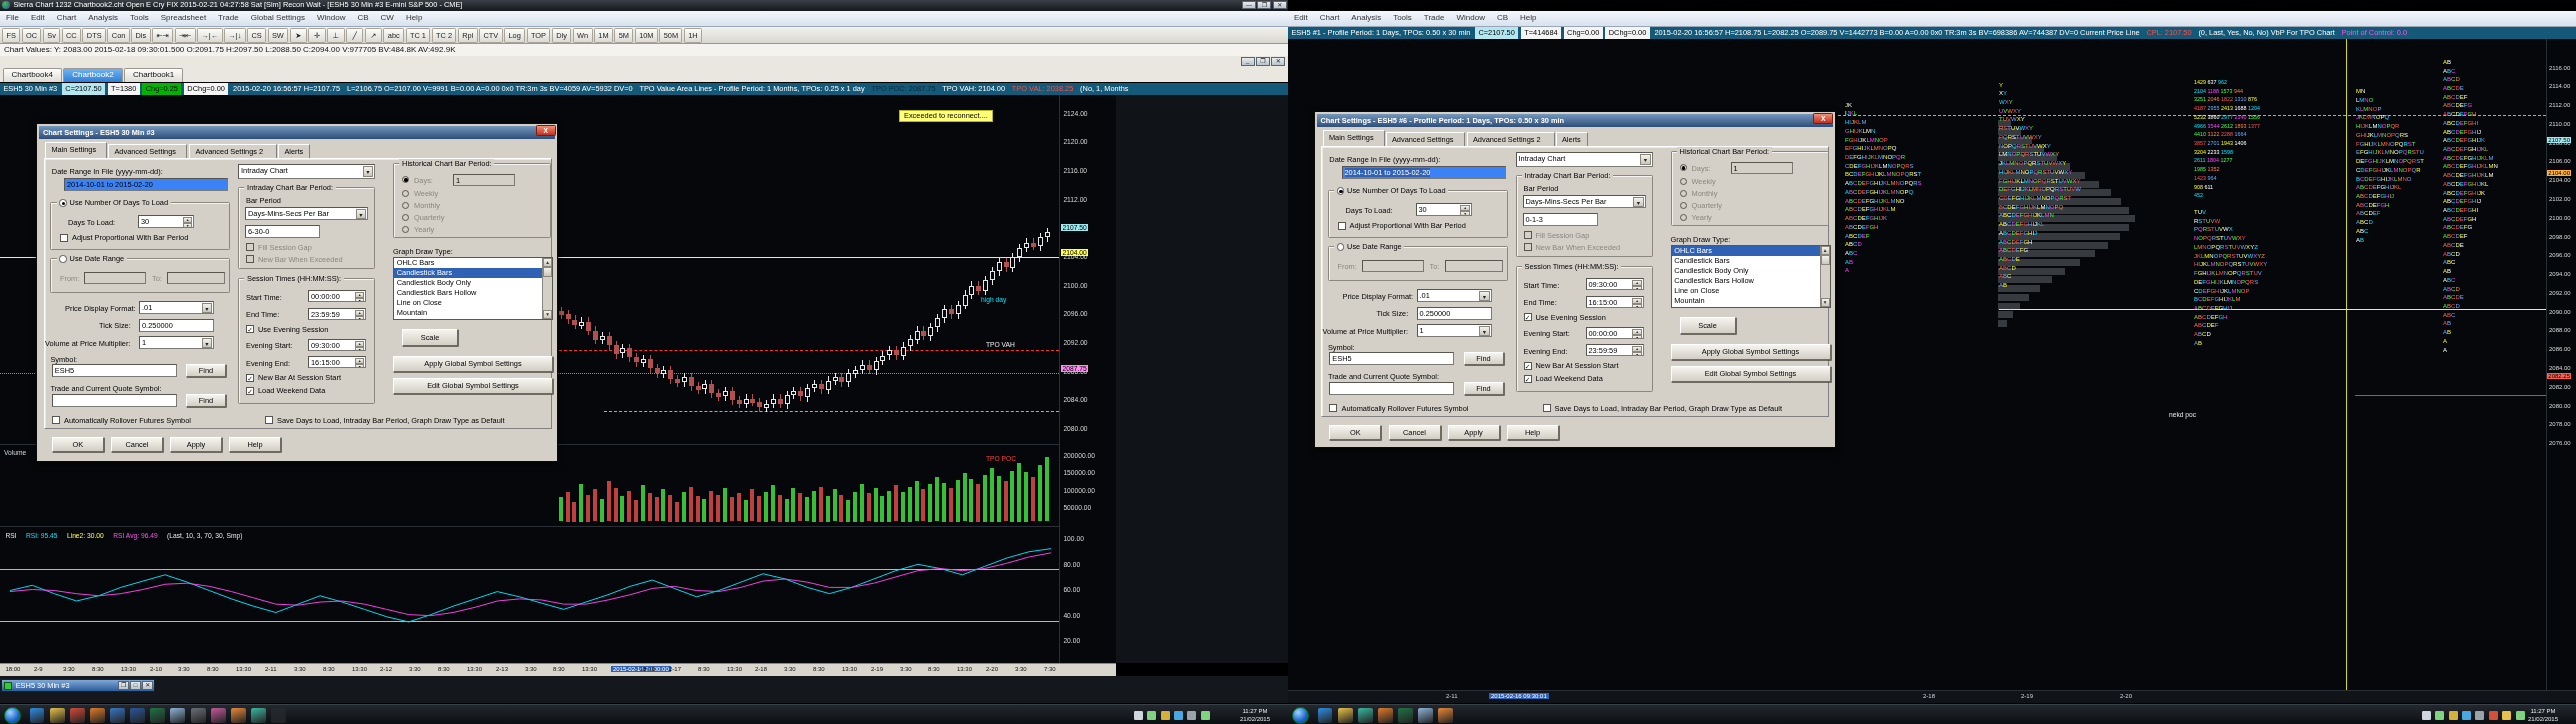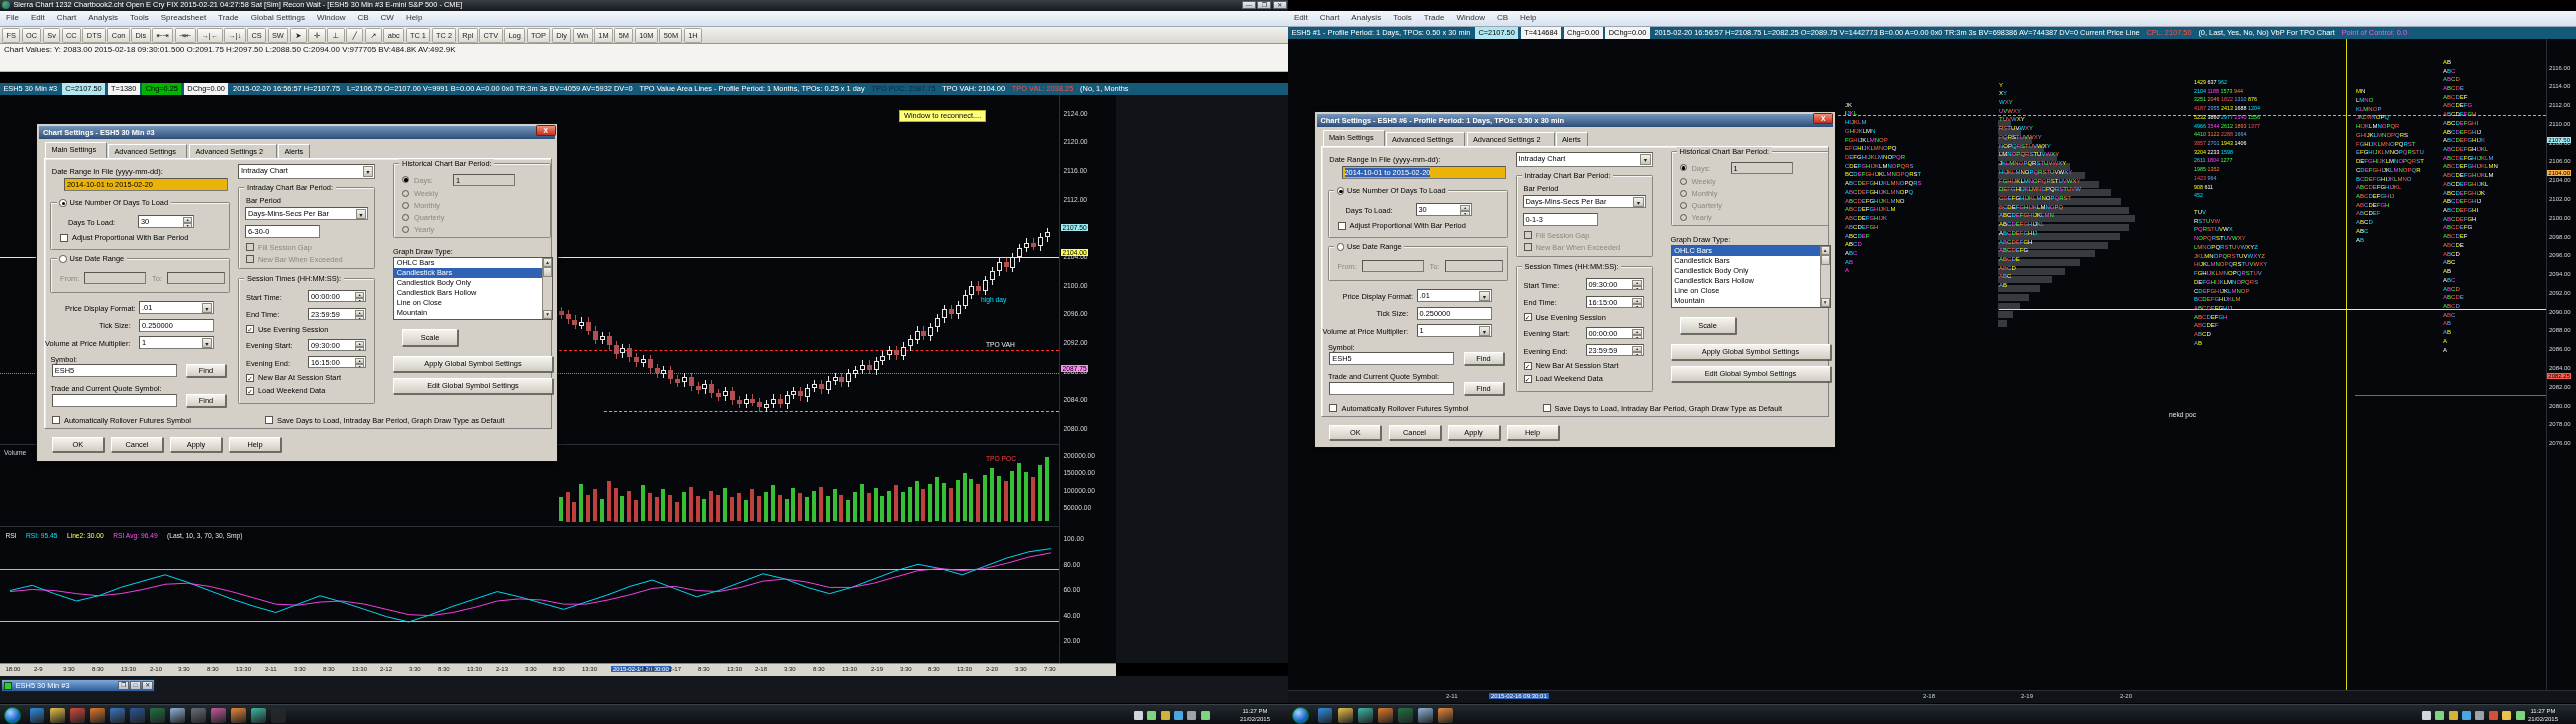--- a/index.html
+++ b/index.html
@@ -43,21 +43,21 @@
   
   .dlg{position:absolute;background:#d4d0c8;border:0.7px solid #0a0a0a;box-shadow:1.3px 2px 5.4px rgba(0,0,0,.7);}
   .dlg .dtitle{position:absolute;left:2px;right:2px;top:2px;height:13.4px;background:linear-gradient(#7397bd,#2e4e78);color:#fff;font-size:7.4px;font-weight:bold;line-height:13.4px;padding-left:4px;white-space:nowrap;overflow:hidden;}
   .dclose{position:absolute;top:1.3px;right:1.3px;width:20px;height:10.7px;background:linear-gradient(#f0907a,#c22f1d);border:0.7px solid #7c1a0e;color:#fff;text-align:center;font-size:6.7px;line-height:10px;font-weight:bold;border-radius:1.3px;}
   .dtab{position:absolute;height:14px;padding:2px 5.4px;font-size:7.4px;background:#d4d0c8;border:0.7px solid #808080;border-bottom:none;border-top-color:#fff;border-left-color:#fff;color:#000;}
   .dtab.active{height:16px;z-index:2;background:#d4d0c8;}
   .dpanel{position:absolute;border:0.7px solid #808080;border-top-color:#fff;border-left-color:#fff;box-shadow:inset 0.7px 0.7px 0 #f6f4ef;}
   .lbl{position:absolute;font-size:7.4px;color:#000;white-space:nowrap;}
   .lbl.dis{color:#8a867e;}
   .field{position:absolute;background:#fff;border:0.7px solid #7c7a74;border-top-color:#58564f;border-left-color:#58564f;font-size:7.4px;color:#000;padding:0.7px 2px;white-space:nowrap;overflow:hidden;}
-  .field.gray{background:#eab308;}
+  .field.gray{background:#3b82f6;}
   .field.dis{background:#d4d0c8;}
   .field .selblue{background:#2f62b5;color:#fff;}
   .ddarrow{position:absolute;top:0.7px;right:0.7px;bottom:0.7px;width:10.7px;background:linear-gradient(#f4f2ec,#cac6bc);border:0.7px solid #8a877e;font-size:5.4px;color:#222;text-align:center;line-height:10.7px;}
   .spin{position:absolute;top:0.7px;right:0.7px;bottom:0.7px;width:9.4px;display:flex;flex-direction:column;}
   .spin div{flex:1;background:linear-gradient(#f4f2ec,#cac6bc);border:0.7px solid #8a877e;font-size:3.4px;line-height:4px;text-align:center;color:#222;}
   .grp{position:absolute;border:0.7px solid #8a877e;border-radius:1.3px;box-shadow:inset 0.7px 0.7px 0 #fff;}
   .grplegend{position:absolute;top:-4.7px;left:5.4px;background:#d4d0c8;font-size:7.4px;padding:0 2.7px;white-space:nowrap;}
   .chk{position:absolute;width:8px;height:8px;background:#fff;border:0.7px solid #58564f;font-size:6.7px;line-height:7.4px;text-align:center;color:#000;}
   .chk.dis{background:#d4d0c8;}
   .radio{position:absolute;width:7.4px;height:7.4px;border-radius:50%;background:#fff;border:0.7px solid #58564f;}
@@ -87,24 +87,32 @@
         <div class="winbtn">—</div>
         <div class="winbtn">❐</div>
         <div class="winbtn">✕</div>
       </div>
     </div>
     <div class="menubar" style="top:10.7px;" id="l-menu"><div class="mi" style="display: inline-block; padding: 2.7px 6px;">File</div><div class="mi" style="display: inline-block; padding: 2.7px 6px;">Edit</div><div class="mi" style="display: inline-block; padding: 2.7px 6px;">Chart</div><div class="mi" style="display: inline-block; padding: 2.7px 6px;">Analysis</div><div class="mi" style="display: inline-block; padding: 2.7px 6px;">Tools</div><div class="mi" style="display: inline-block; padding: 2.7px 6px;">Spreadsheet</div><div class="mi" style="display: inline-block; padding: 2.7px 6px;">Trade</div><div class="mi" style="display: inline-block; padding: 2.7px 6px;">Global Settings</div><div class="mi" style="display: inline-block; padding: 2.7px 6px;">Window</div><div class="mi" style="display: inline-block; padding: 2.7px 6px;">CB</div><div class="mi" style="display: inline-block; padding: 2.7px 6px;">CW</div><div class="mi" style="display: inline-block; padding: 2.7px 6px;">Help</div></div>
     <div class="toolbar" style="top:27px;" id="l-toolbar"><div class="tbtn">FS</div><div class="tbtn">OC</div><div class="tbtn">Sv</div><div class="tbtn">CC</div><div class="tbtn">DTS</div><div class="tbtn">Con</div><div class="tbtn">Dis</div><div class="tbtn">⇤⇥</div><div class="tbtn">⇥⇤</div><div class="tbtn">→|←</div><div class="tbtn">→|↓</div><div class="tbtn">CS</div><div class="tbtn">SW</div><div class="tbtn">➤</div><div class="tbtn">✛</div><div class="tbtn">⊥</div><div class="tbtn">╱</div><div class="tbtn">↗</div><div class="tbtn">abc</div><div class="tbtn">TC 1</div><div class="tbtn">TC 2</div><div class="tbtn">Rpl</div><div class="tbtn">CTV</div><div class="tbtn">Log</div><div class="tbtn">TOP</div><div class="tbtn">Dly</div><div class="tbtn">Wn</div><div class="tbtn">1M</div><div class="tbtn">5M</div><div class="tbtn">10M</div><div class="tbtn">50M</div><div class="tbtn">1H</div></div>
     <div class="valrow" style="top:44px;height:28px;line-height:12px;padding-left:4px;">
       <span>Chart Values:  Y: 2083.00   2015-02-18  09:30:01.500  O:2091.75  H:2097.50  L:2088.50  C:2094.00  V:977705  BV:484.8K  AV:492.9K</span>
     </div>
+    <div class="tabsrow" style="top:56px;height:25.5px;">
+      <div id="l-tabs" style="position:absolute;left:1.3px;bottom:0;"><div class="cbtab">Chartbook4</div><div class="cbtab active">Chartbook2</div><div class="cbtab">Chartbook1</div></div>
+      <div class="winbtns" style="top:1.3px;right:2.7px;">
+        <div class="winbtn">_</div>
+        <div class="winbtn">❐</div>
+        <div class="winbtn">✕</div>
+      </div>
+    </div>
     <div class="datarow" style="top:83px;" id="l-datarow"><div class="seg">ESH5  30 Min   #3</div><div class="seg cyanbox">C=2107.50</div><div class="seg whitebox">T=1380</div><div class="seg greenbox">Chg=0.25</div><div class="seg whitebox">DChg=0.00</div><div class="seg">2015-02-20 16:56:57 H=2107.75</div><div class="seg">L=2106.75 O=2107.00 V=9991 B=0.00 A=0.00 0x0 TR:3m 3s BV=4059 AV=5932 DV=0</div><div class="seg">TPO Value Area Lines - Profile Period: 1 Months, TPOs: 0.25 x 1 day</div><div class="seg" style="color: rgb(10, 42, 58);">TPO POC: 2087.75</div><div class="seg">TPO VAH: 2104.00</div><div class="seg red">TPO VAL: 2038.25</div><div class="seg">(No, 1, Months</div></div>
 
     <div class="chart" style="left:0;top:95px;width:1059px;height:568px;" id="l-chart">
-      <div class="badge" style="left:899px;top:14.8px;">Window to reconnect....</div>
+      <div class="badge" style="left:899px;top:14.8px;">Exceeded to reconnect....</div>
       <div class="rsirow" id="l-rsiinfo" style="left:5.4px;top:437px;"><span style="color: rgb(232, 232, 232); margin-right: 9.4px;">RSI</span><span style="color: rgb(0, 229, 255); margin-right: 9.4px;">RSI: 95.45</span><span style="color: rgb(255, 255, 85); margin-right: 9.4px;">Line2: 30.00</span><span style="color: rgb(255, 85, 242); margin-right: 9.4px;">RSI Avg: 96.49</span><span style="color: rgb(232, 232, 232); margin-right: 9.4px;">(Last, 10, 3, 70, 30, Smp)</span></div>
       <div class="annot" style="left:4px;top:354px;color:#cfd6dd;">Volume</div>
     <div class="abs" style="left: 0px; width: 1059px; top: 162px; height: 1.3px; background: rgb(255, 255, 0);"></div>
         <div class="abs" style="left: 0px; width: 1059px; top: 278px; height: 0px; border-top: 1.3px dotted rgb(255, 68, 238);"></div>
         <div class="abs" style="left: 559px; width: 500px; top: 255px; height: 0px; border-top: 0.7px dashed rgb(255, 48, 48);"></div>
         <div class="abs" style="left: 604px; width: 455px; top: 316px; height: 0px; border-top: 0.7px dashed rgb(51, 255, 51);"></div>
         <div class="annot" style="left: 981px; top: 201px; color: rgb(0, 229, 255);">high day</div>
         <div class="annot" style="left: 986px; top: 246px; color: rgb(240, 240, 240);">TPO VAH</div>
         <div class="annot" style="left: 986px; top: 360px; color: rgb(255, 64, 64);">TPO POC</div>
         <div class="candle" style="left: 561px; top: 212px; width: 0.7px; height: 12px; background: rgb(176, 80, 80);"></div>

